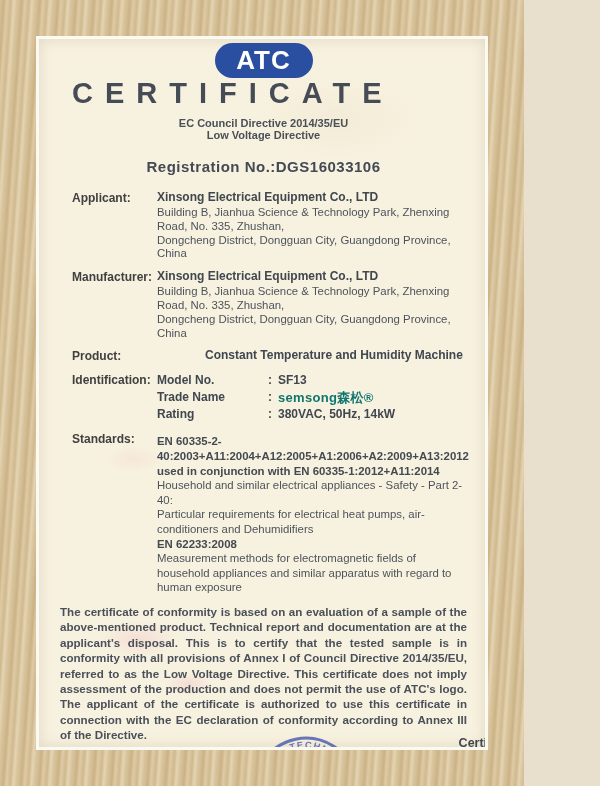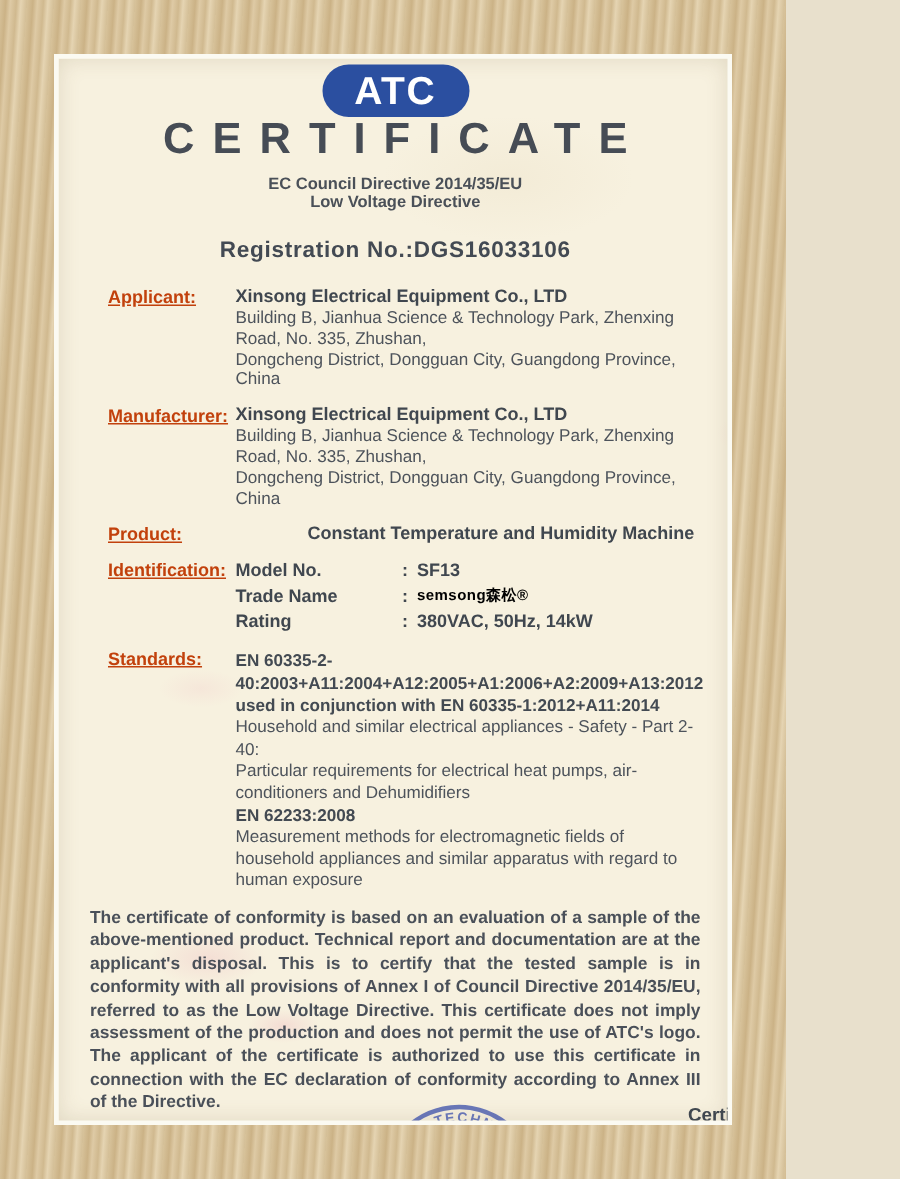--- a/index.html
+++ b/index.html
@@ -33,42 +33,42 @@
   .content { position:relative; height:100%; padding:2px 18px 0 21px; color:#474d55; }
 
   
   .logo-pill {
     width:98px; height:35px; margin:2px auto 0;
     background:#2b4fa0; border-radius:18px;
     display:flex; align-items:center; justify-content:center;
     color:#ffffff; font-size:26px; font-weight:bold; letter-spacing:1px;
   }
   .cert-title {
-    text-align:center; font-size:29px; font-weight:bold;
+    font-size:29px; font-weight:bold;
     letter-spacing:12px; text-indent:12px; color:#464c55; margin-top:-1px;
   }
   .of-conf   { text-align:center; font-size:14px;  font-weight:bold; margin-top:5px;  color:#4a5058; }
   .directive { text-align:center; font-size:11px;font-weight:bold; color:#4a5058; }
   .directive.first { margin-top:7px; }
   .registration { text-align:center; font-size:15px; font-weight:bold; letter-spacing:.5px; margin-top:17px; color:#434a53; }
 
   
   .fields { margin-top:15px; }
   .frow { display:grid; grid-template-columns:85px 1fr; padding-left:12px; margin-bottom:8px; }
-  .flabel { font-size:12px; font-weight:bold; color:#c2410c; padding-top:1px;text-decoration:underline; }
+  .flabel { font-size:12px; font-weight:bold; color:#404040; padding-top:1px; }
   .fname  { font-size:12px; font-weight:bold; color:#40474f; }
   .faddr  { font-size:11.4px; line-height:13.8px; color:#4d535b; margin-top:2px; }
   .fvalue-bold { font-size:12px; font-weight:bold; color:#40474f; }
   .product-row { margin-top:2px; margin-bottom:9px;gap:48px; }
 
   .ident-sub { display:grid; grid-template-columns:105px 16px 1fr; line-height:17px; }
   .ident-name { font-size:12px; font-weight:bold; color:#40474f; }
   .ident-sep  { font-size:12px; font-weight:bold; color:#40474f; text-align:center; }
   .ident-val  { font-size:12px; font-weight:bold; color:#40474f; }
-  .trade-logo { font-size:10px; font-weight:bold; color:#000000; letter-spacing:.3px; }
+  .trade-logo { font-size:13px; font-weight:bold; color:#0f766e; letter-spacing:.3px; }
 
   .standards-block { margin-top:3px; }
   .std-line { font-size:11.4px; line-height:14.6px; color:#4d535b; }
   .std-line.bold { font-weight:bold; color:#434a52; }
 
   
   .declaration {
     margin-top:9px; text-align:justify;
     font-size:11.6px; line-height:15.4px; font-weight:bold; color:#4a5059;
   }

